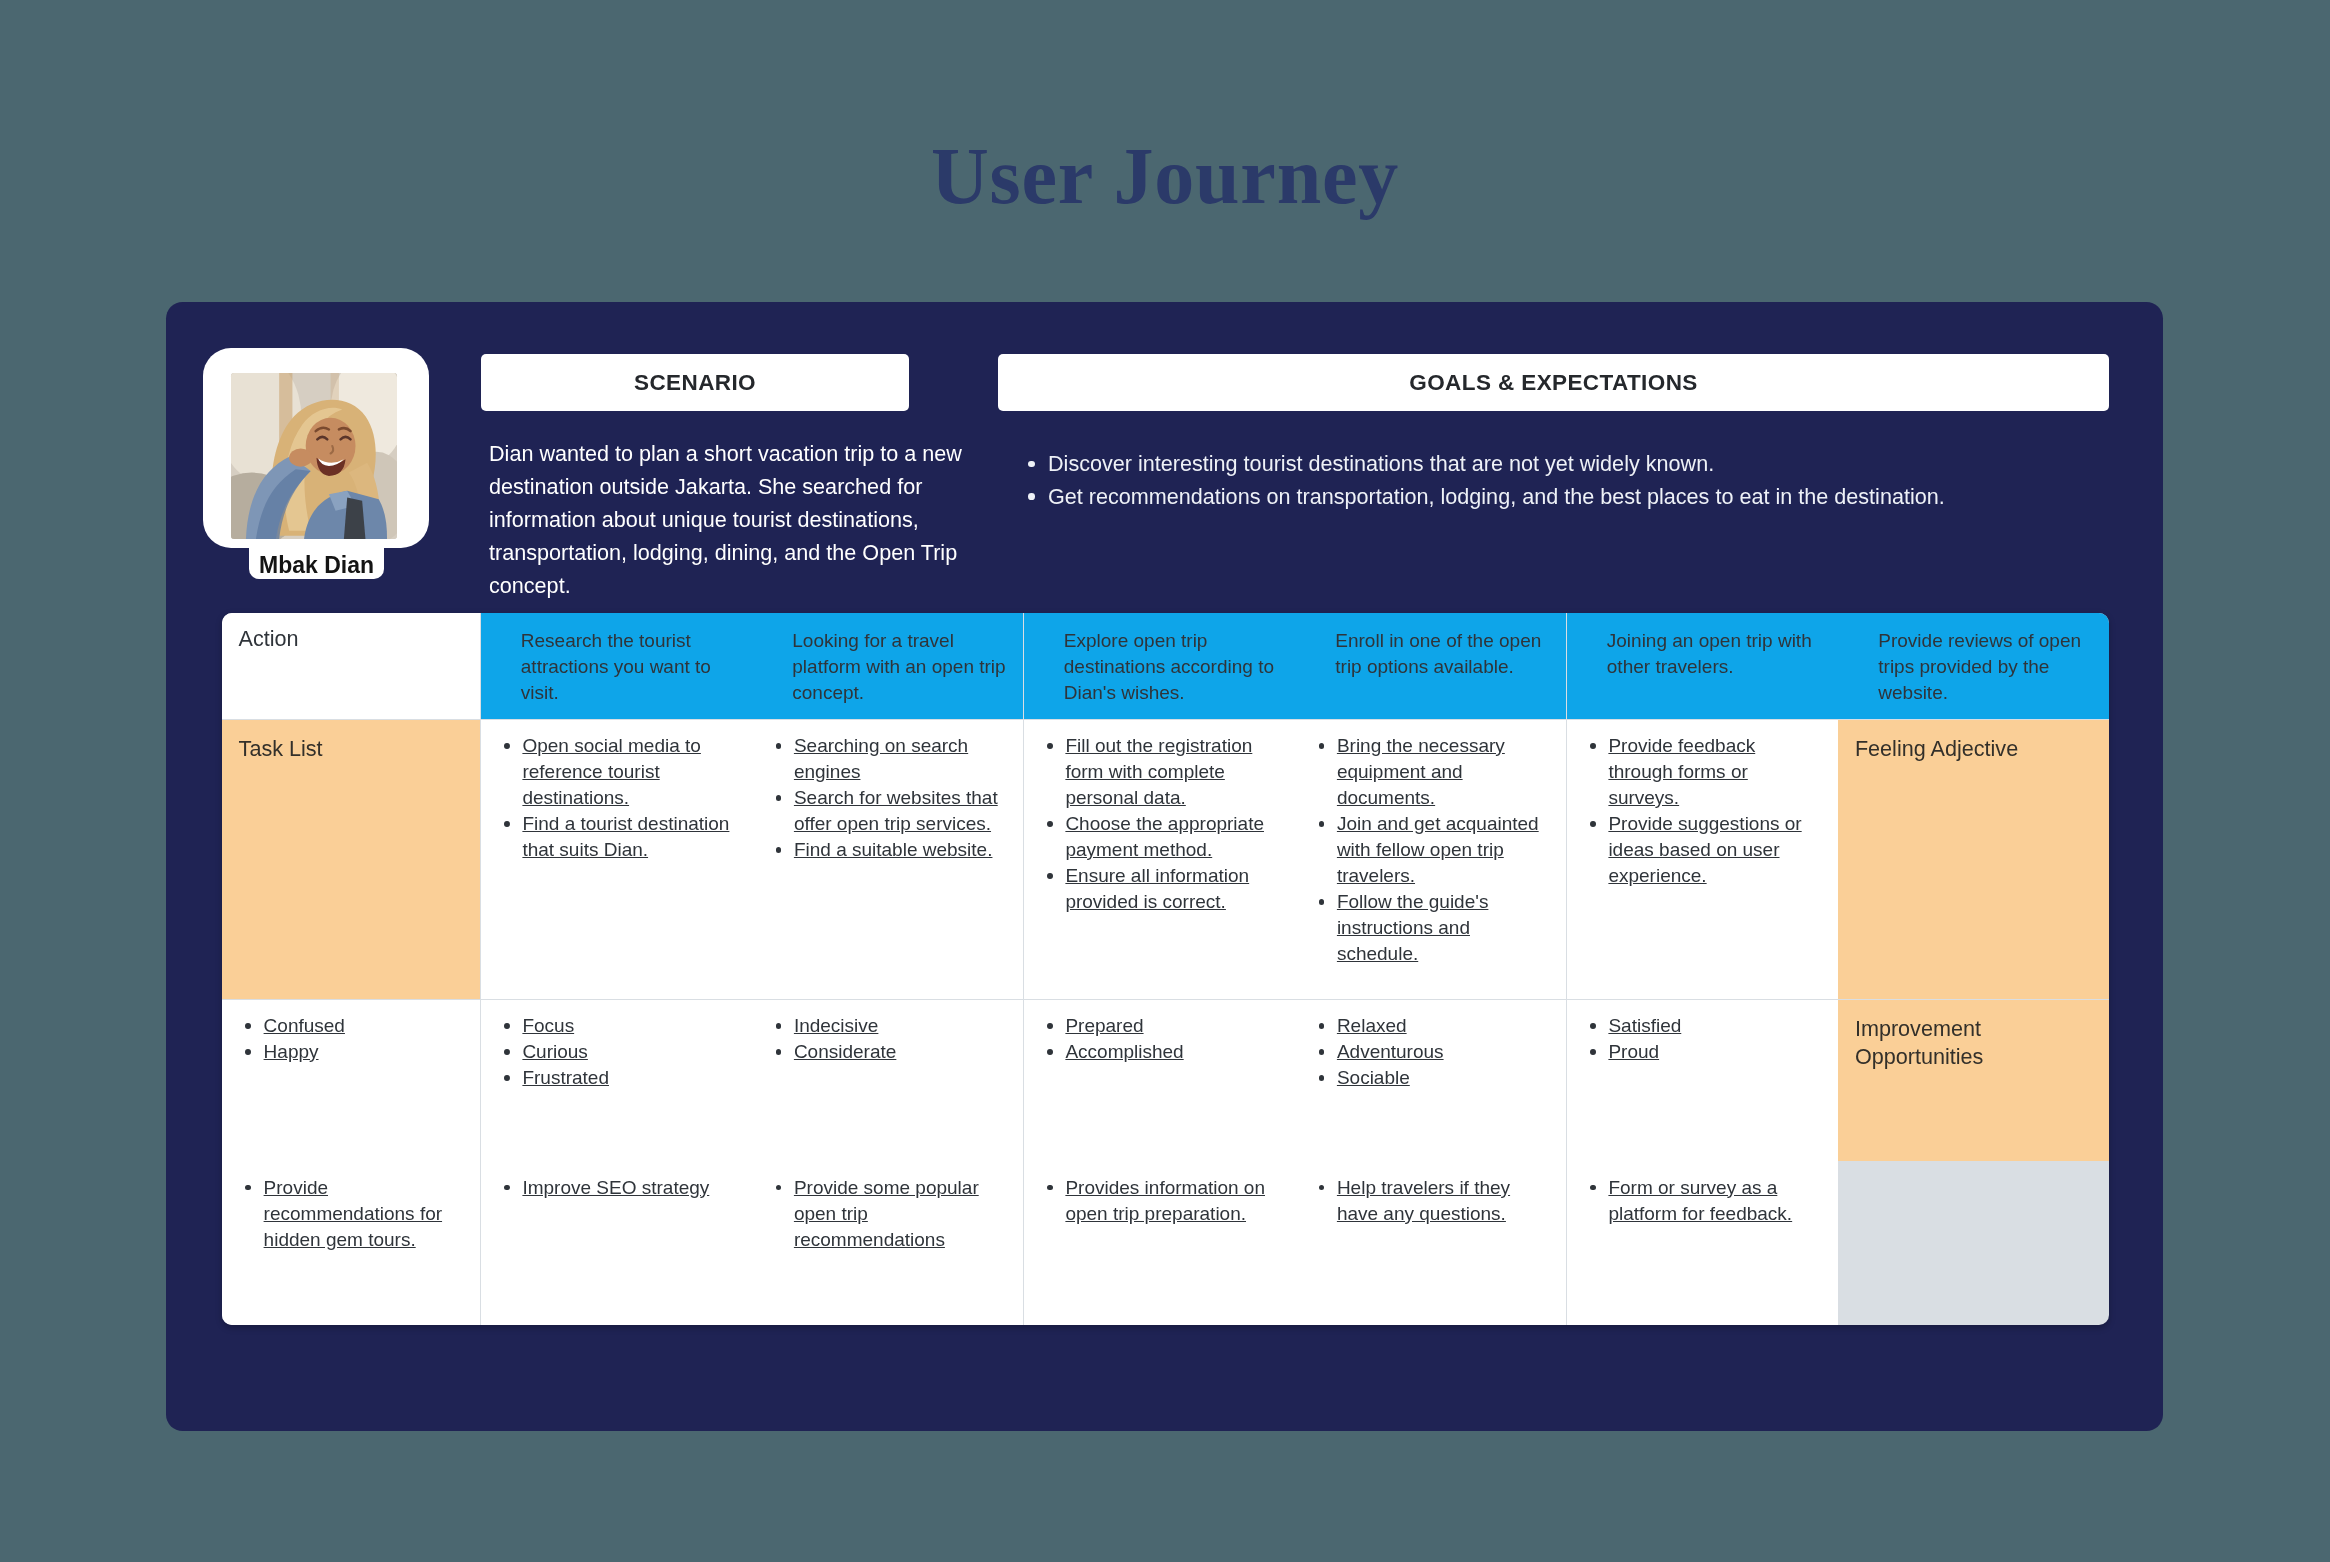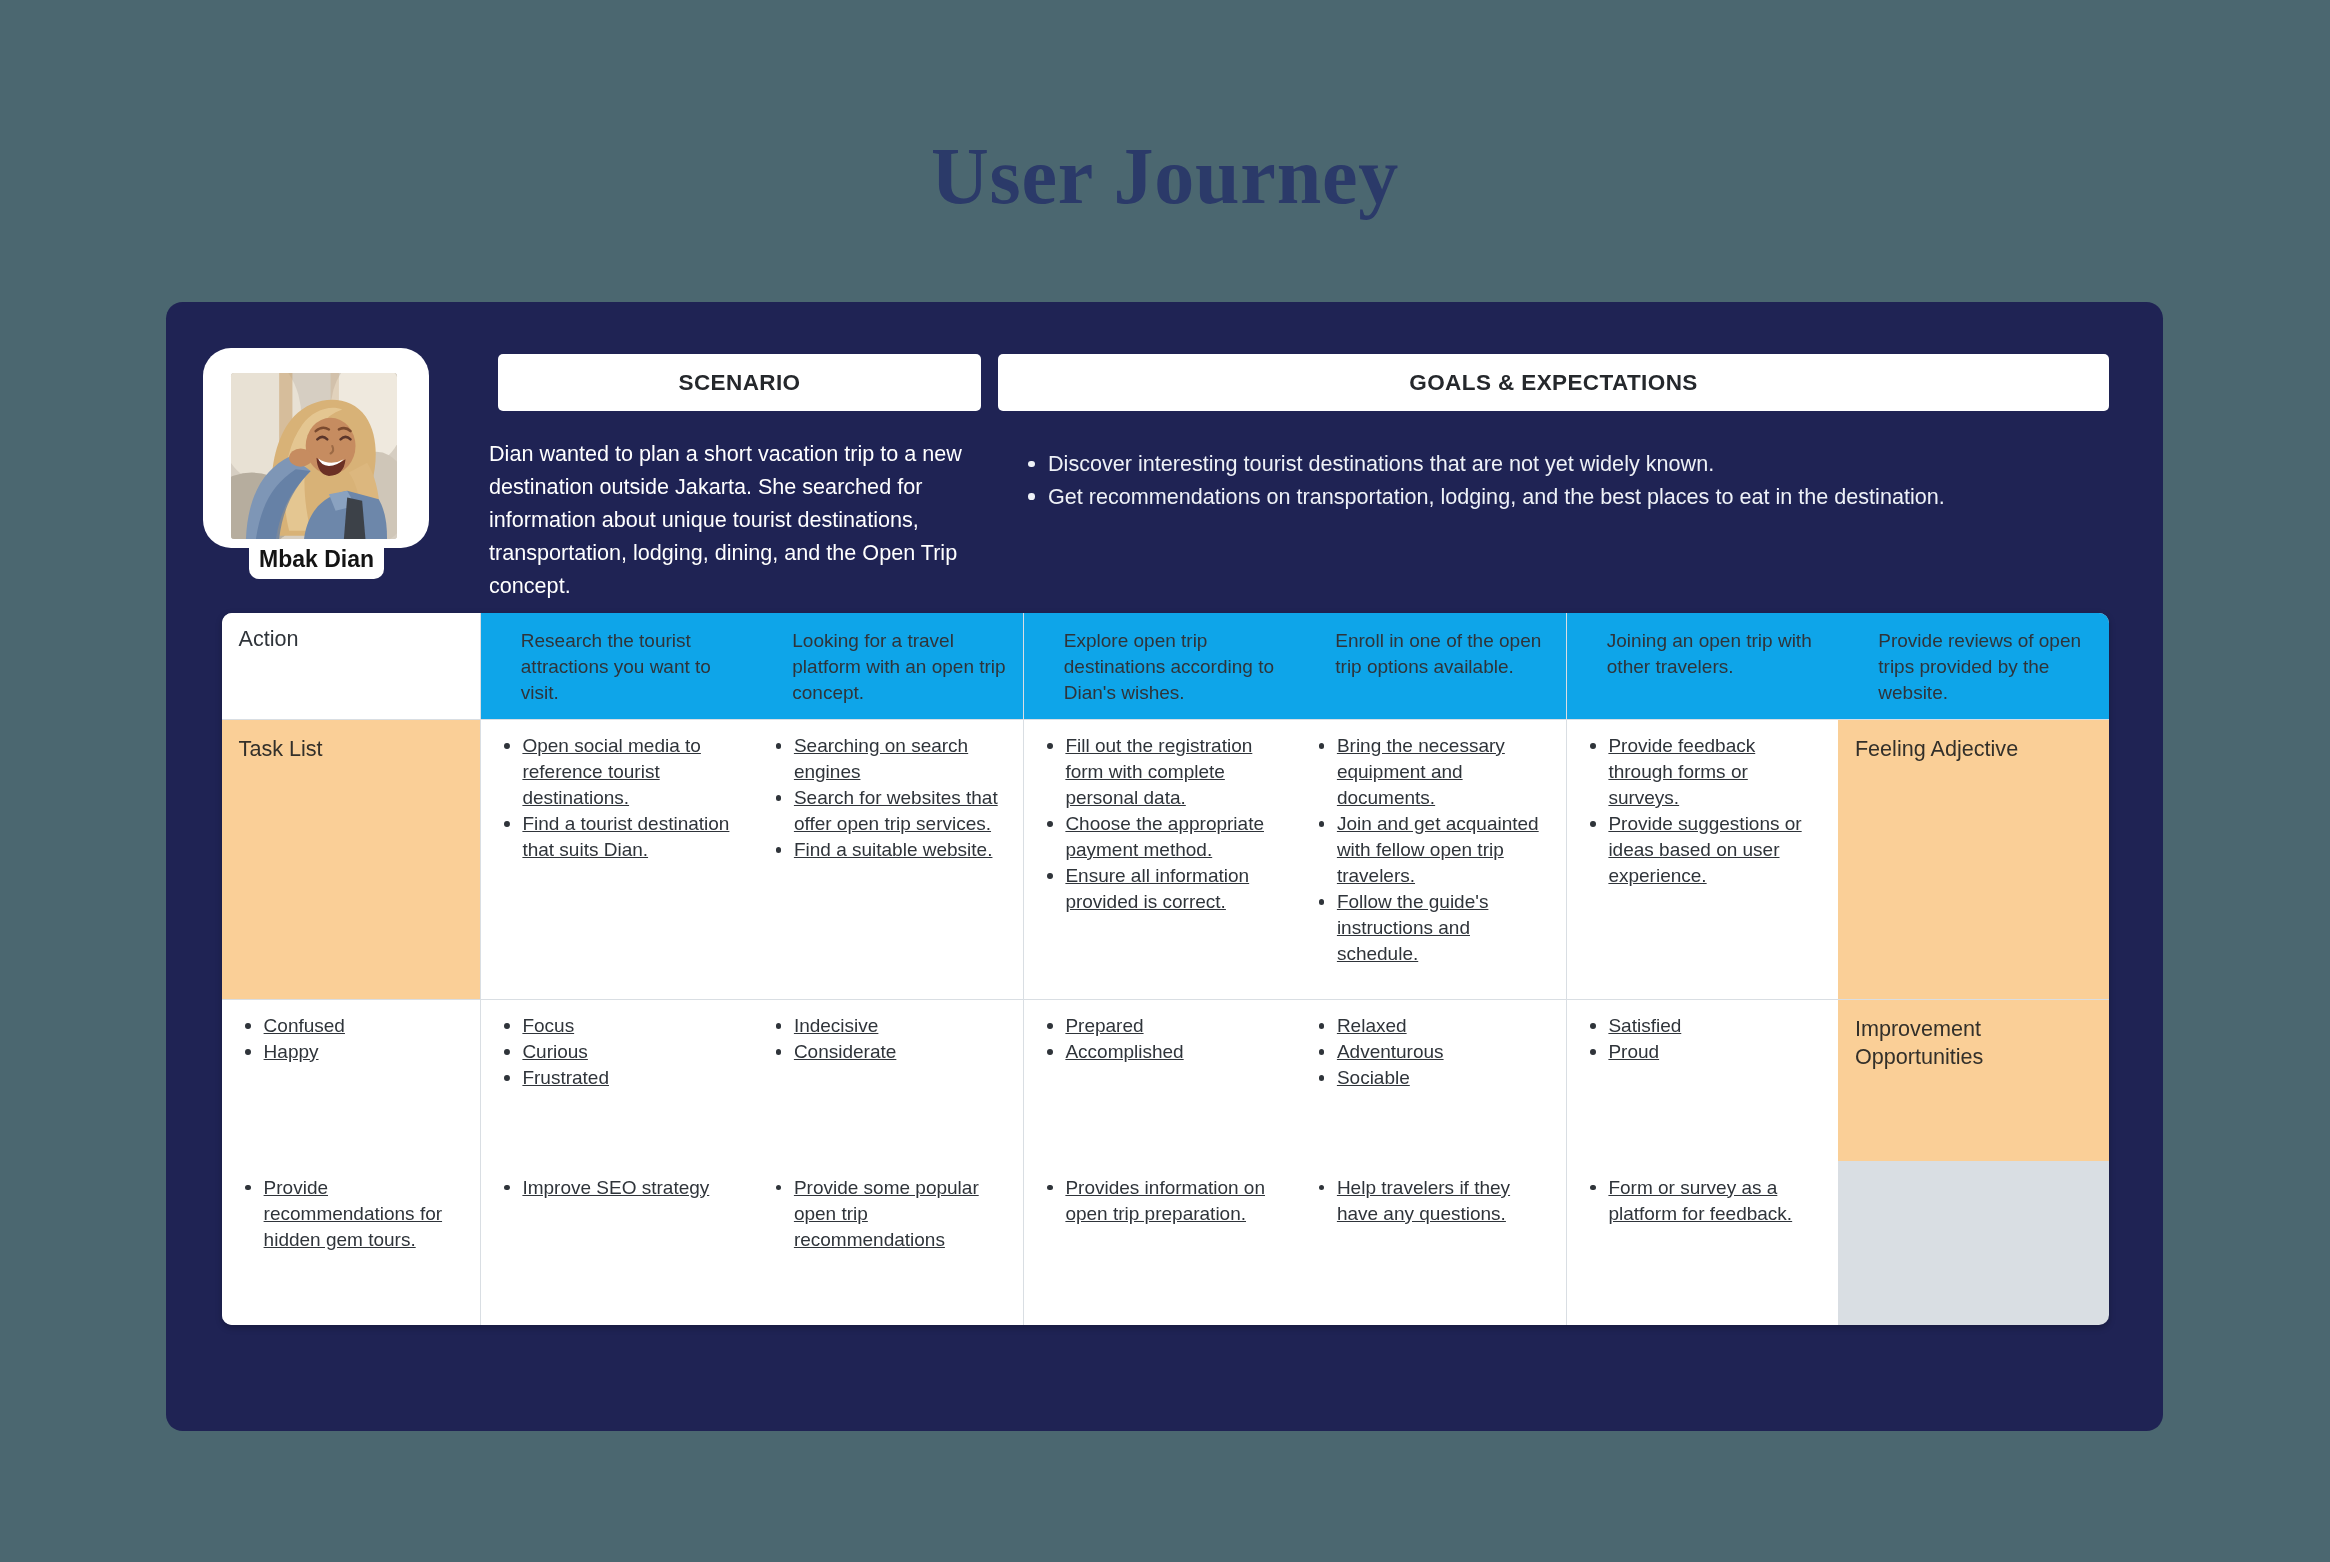--- a/index.html
+++ b/index.html
@@ -35,35 +35,35 @@
     width: 166px; height: 166px;
     border-radius: 3.3px; overflow: hidden;
     background: #d6cec2;
   }
   .persona-photo svg { display:block; width:100%; height:100%; }
   .persona-name-tab {
     position: absolute; left: 83px; top: 244px;
     width: 135px; height: 33px;
     background: #ffffff;
     border-radius: 0 0 10px 10px;
-    display: flex; align-items: flex-start; justify-content: center;
+    display: flex; align-items: flex-end; justify-content: center;
   }
   .persona-name {
     font-size: 23px; font-weight: 700; color: #141414;
     white-space: nowrap;
   }
   
   .box-header {
     position: absolute; top: 52px; height: 57px;
     background: #ffffff; border-radius: 5px;
     display: flex; align-items: center; justify-content: center;
     font-size: 22.5px; font-weight: 700; letter-spacing: 0.4px;
     color: #25282C;
   }
-  .scenario-box { left: 332px; width: 483px; }
+  .scenario-box { left: 315px; width: 428px; }
   .goals-box { left: 832px; width: 1111px; }
   .scenario-text {
     position: absolute; left: 315px; top: 127px; width: 509px;
     margin: 8px;
     font-size: 21.6px; line-height: 33px; color: #ffffff;
   }
   .goals-list {
     position: absolute; left: 836px; top: 131px; width: 1107px;
     margin: 16px; padding: 0; list-style: none;
   }

